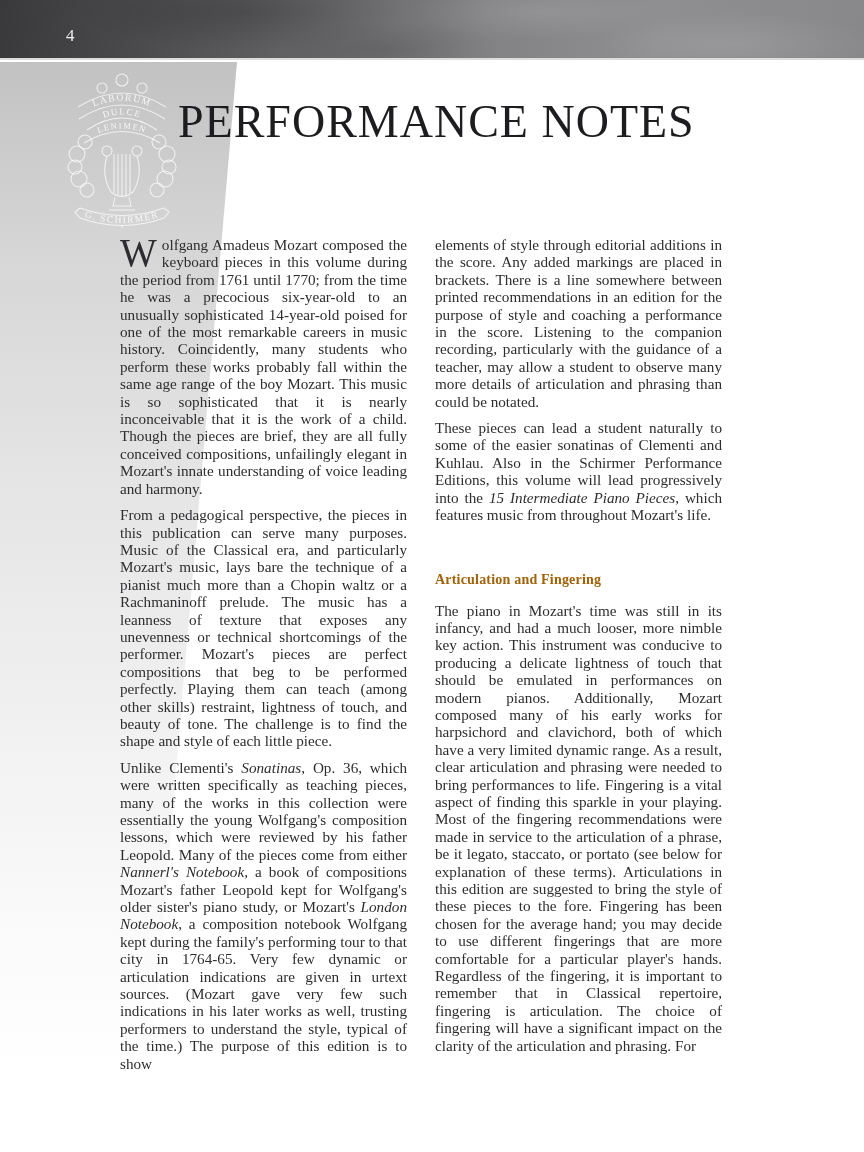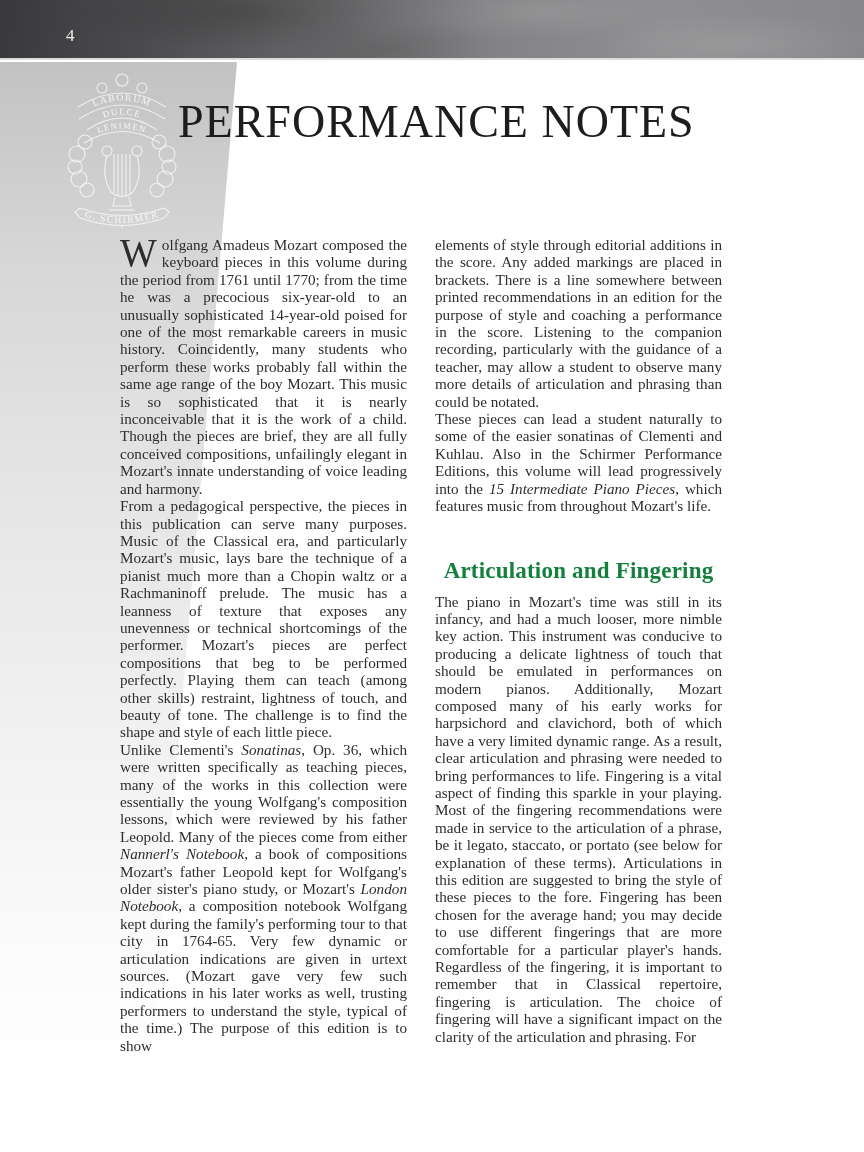--- a/index.html
+++ b/index.html
@@ -57,31 +57,31 @@
   
   .columns {
     position: absolute; left: 120px; top: 236px; width: 602px;
     display: flex; gap: 28px;
   }
   .col {
     width: 287px; text-align: justify;
     font-size: 15.2px; line-height: 17.4px; color: #2d2d2f;
   }
   .col p { margin: 0; }
-  .col p + p { }
+  .col p + p { margin-top: 9px; }
   .col em { font-style: italic; }
 
   .dropcap {
     float: left; font-size: 39px; line-height: 31px;
     padding: 1px 5px 0 0; color: #2d2d2f;
   }
 
   .section-heading {
-    font-weight: bold; font-size: 23px; line-height: 24px;
-    margin: 44px 0 10px 0; text-align: center; color: #15803d;
+    font-weight: bold; font-size: 14px; line-height: 24px;
+    margin: 44px 0 10px 0; text-align: left; color: #a16207;
     letter-spacing: 0.2px;
   }
 </style>
 </head>
 <body>
 
 <div class="banner">
   <span class="pagenum">4</span>
 </div>
 

